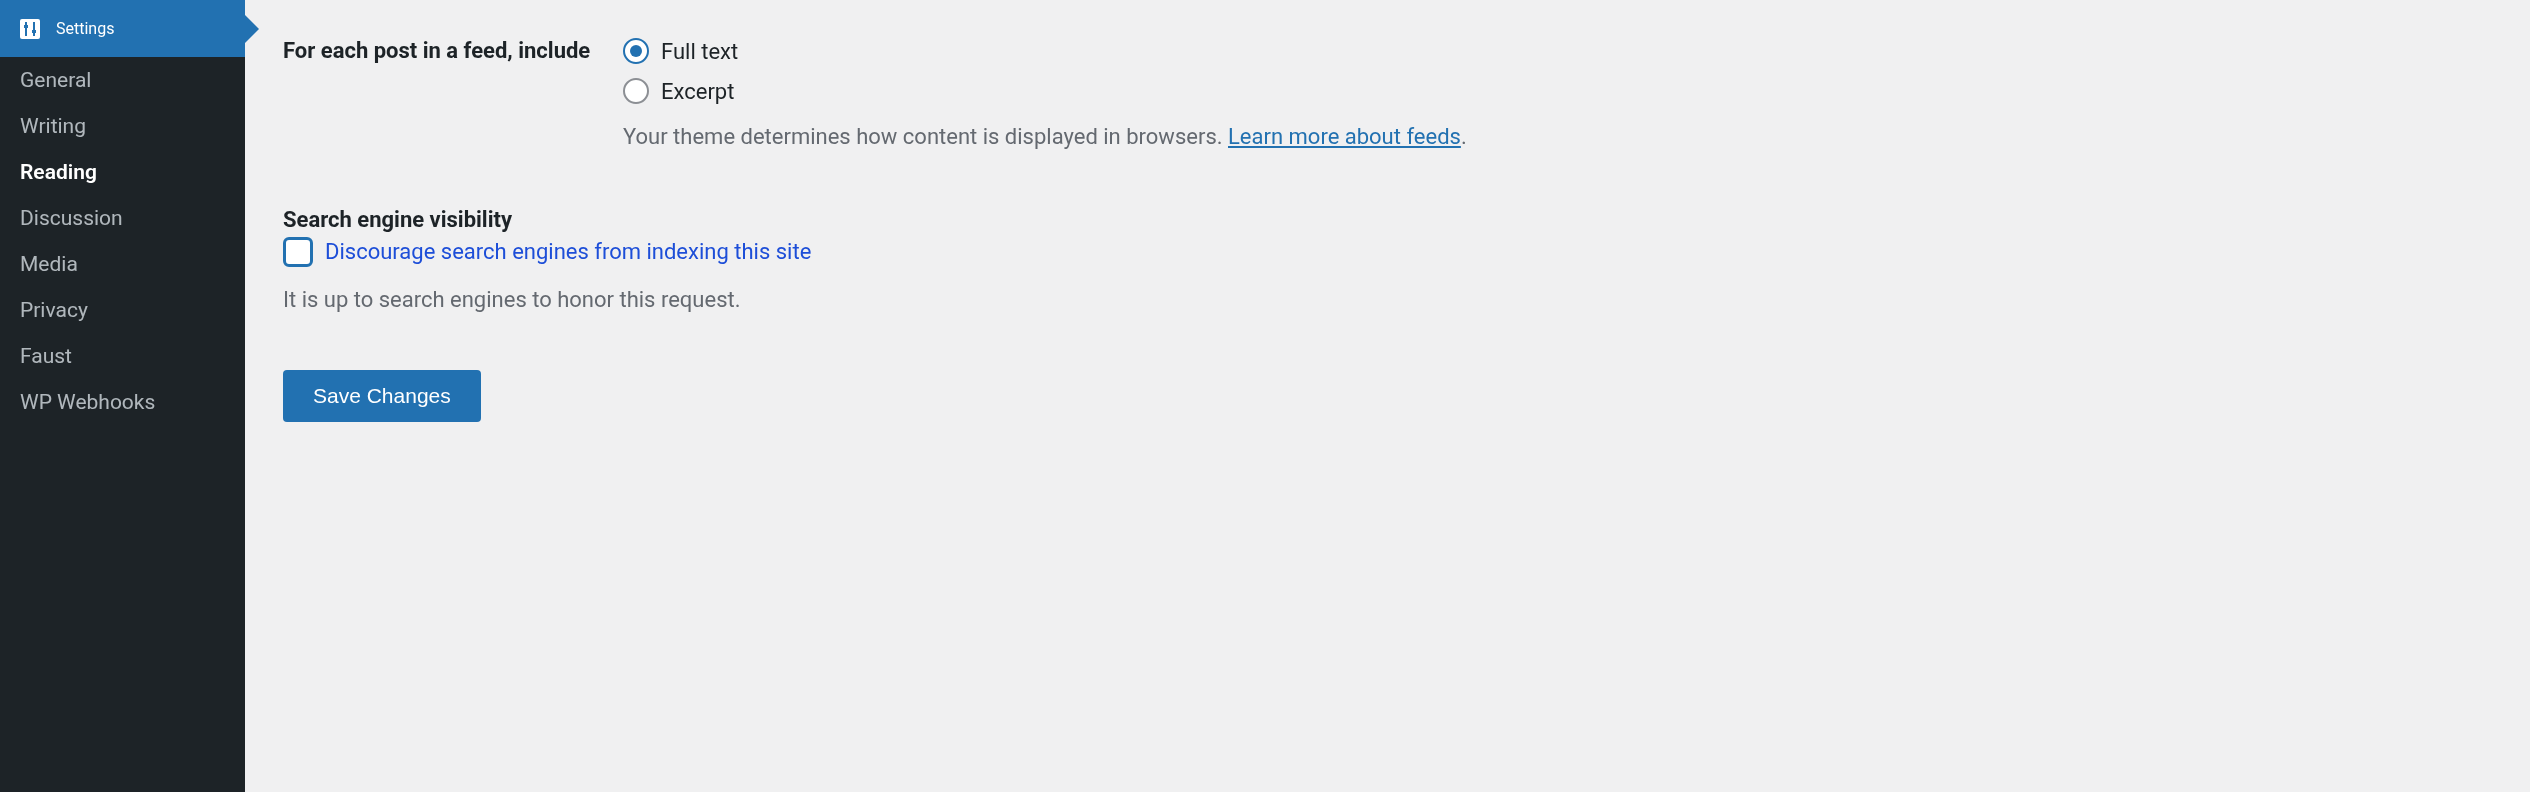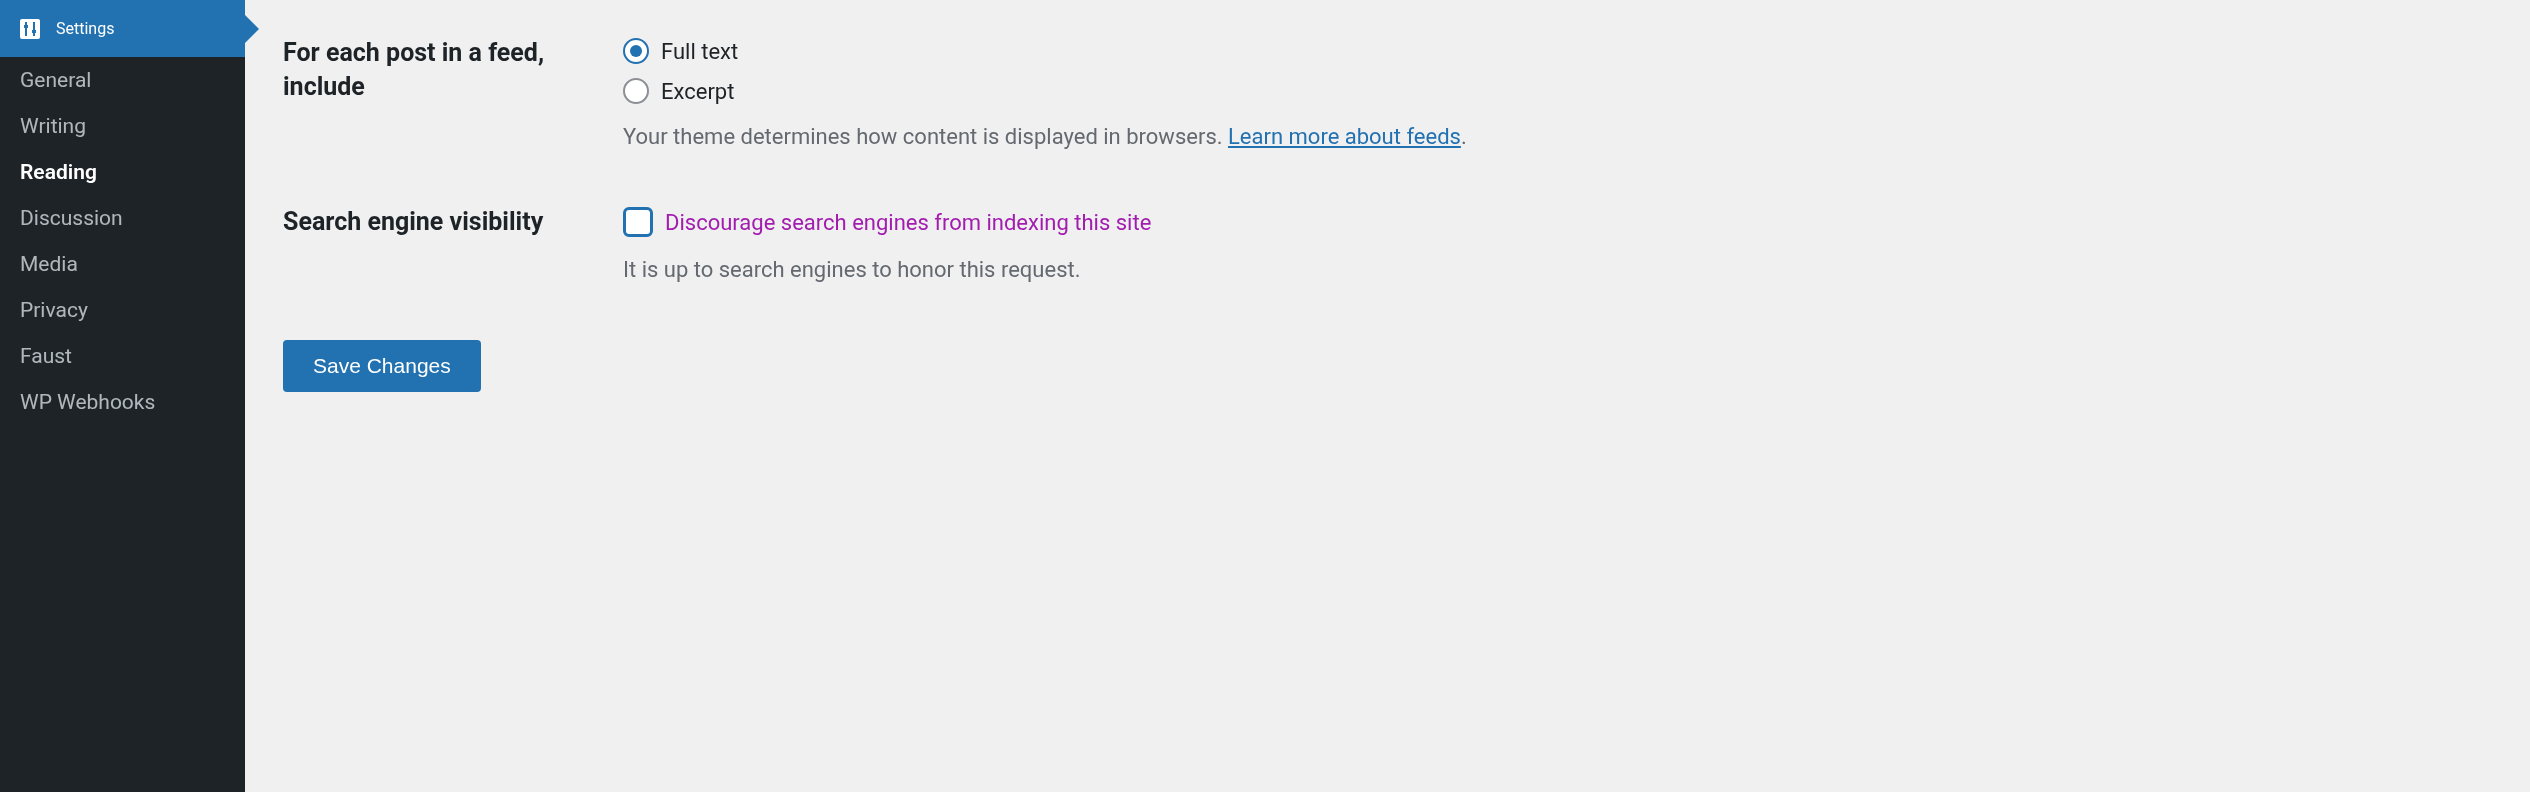--- a/index.html
+++ b/index.html
@@ -66,21 +66,21 @@
     .content {
       flex: 1;
       padding: 36px 38px;
     }
     .form-row {
       display: flex;
       margin-bottom: 40px;
     }
     .form-label {
       width: 340px;
-      font-size: 25px;
+      font-size: 22px;
       font-weight: 700;
       color: #1d2327;
       line-height: 1.35;
       padding-right: 20px;
     }
     .form-field {
       flex: 1;
       padding-top: 2px;
     }
     .radio-option {
@@ -133,34 +133,35 @@
     .checkbox {
       width: 30px;
       height: 30px;
       border: 3px solid #2271b1;
       border-radius: 6px;
       margin-right: 12px;
       background: #fff;
     }
     .checkbox-label {
       font-size: 22px;
-      color: #a21caf;
+      color: #1d4ed8;
     }
     .save-button {
       background: #2271b1;
       color: #fff;
       border: none;
       padding: 14px 30px;
       font-size: 21px;
       border-radius: 4px;
       cursor: pointer;
       margin-top: 14px;
     }
     .search-section {
       margin-top: 52px;
+      flex-direction: column;
     }
   </style>
 </head>
 <body>
 
 <div class="sidebar">
   <div class="sidebar-header">
     <span class="sidebar-header-icon">
       <svg width="24" height="24" viewBox="0 0 24 24" fill="none">
         <rect x="2" y="2" width="20" height="20" rx="2" fill="#fff"></rect>

